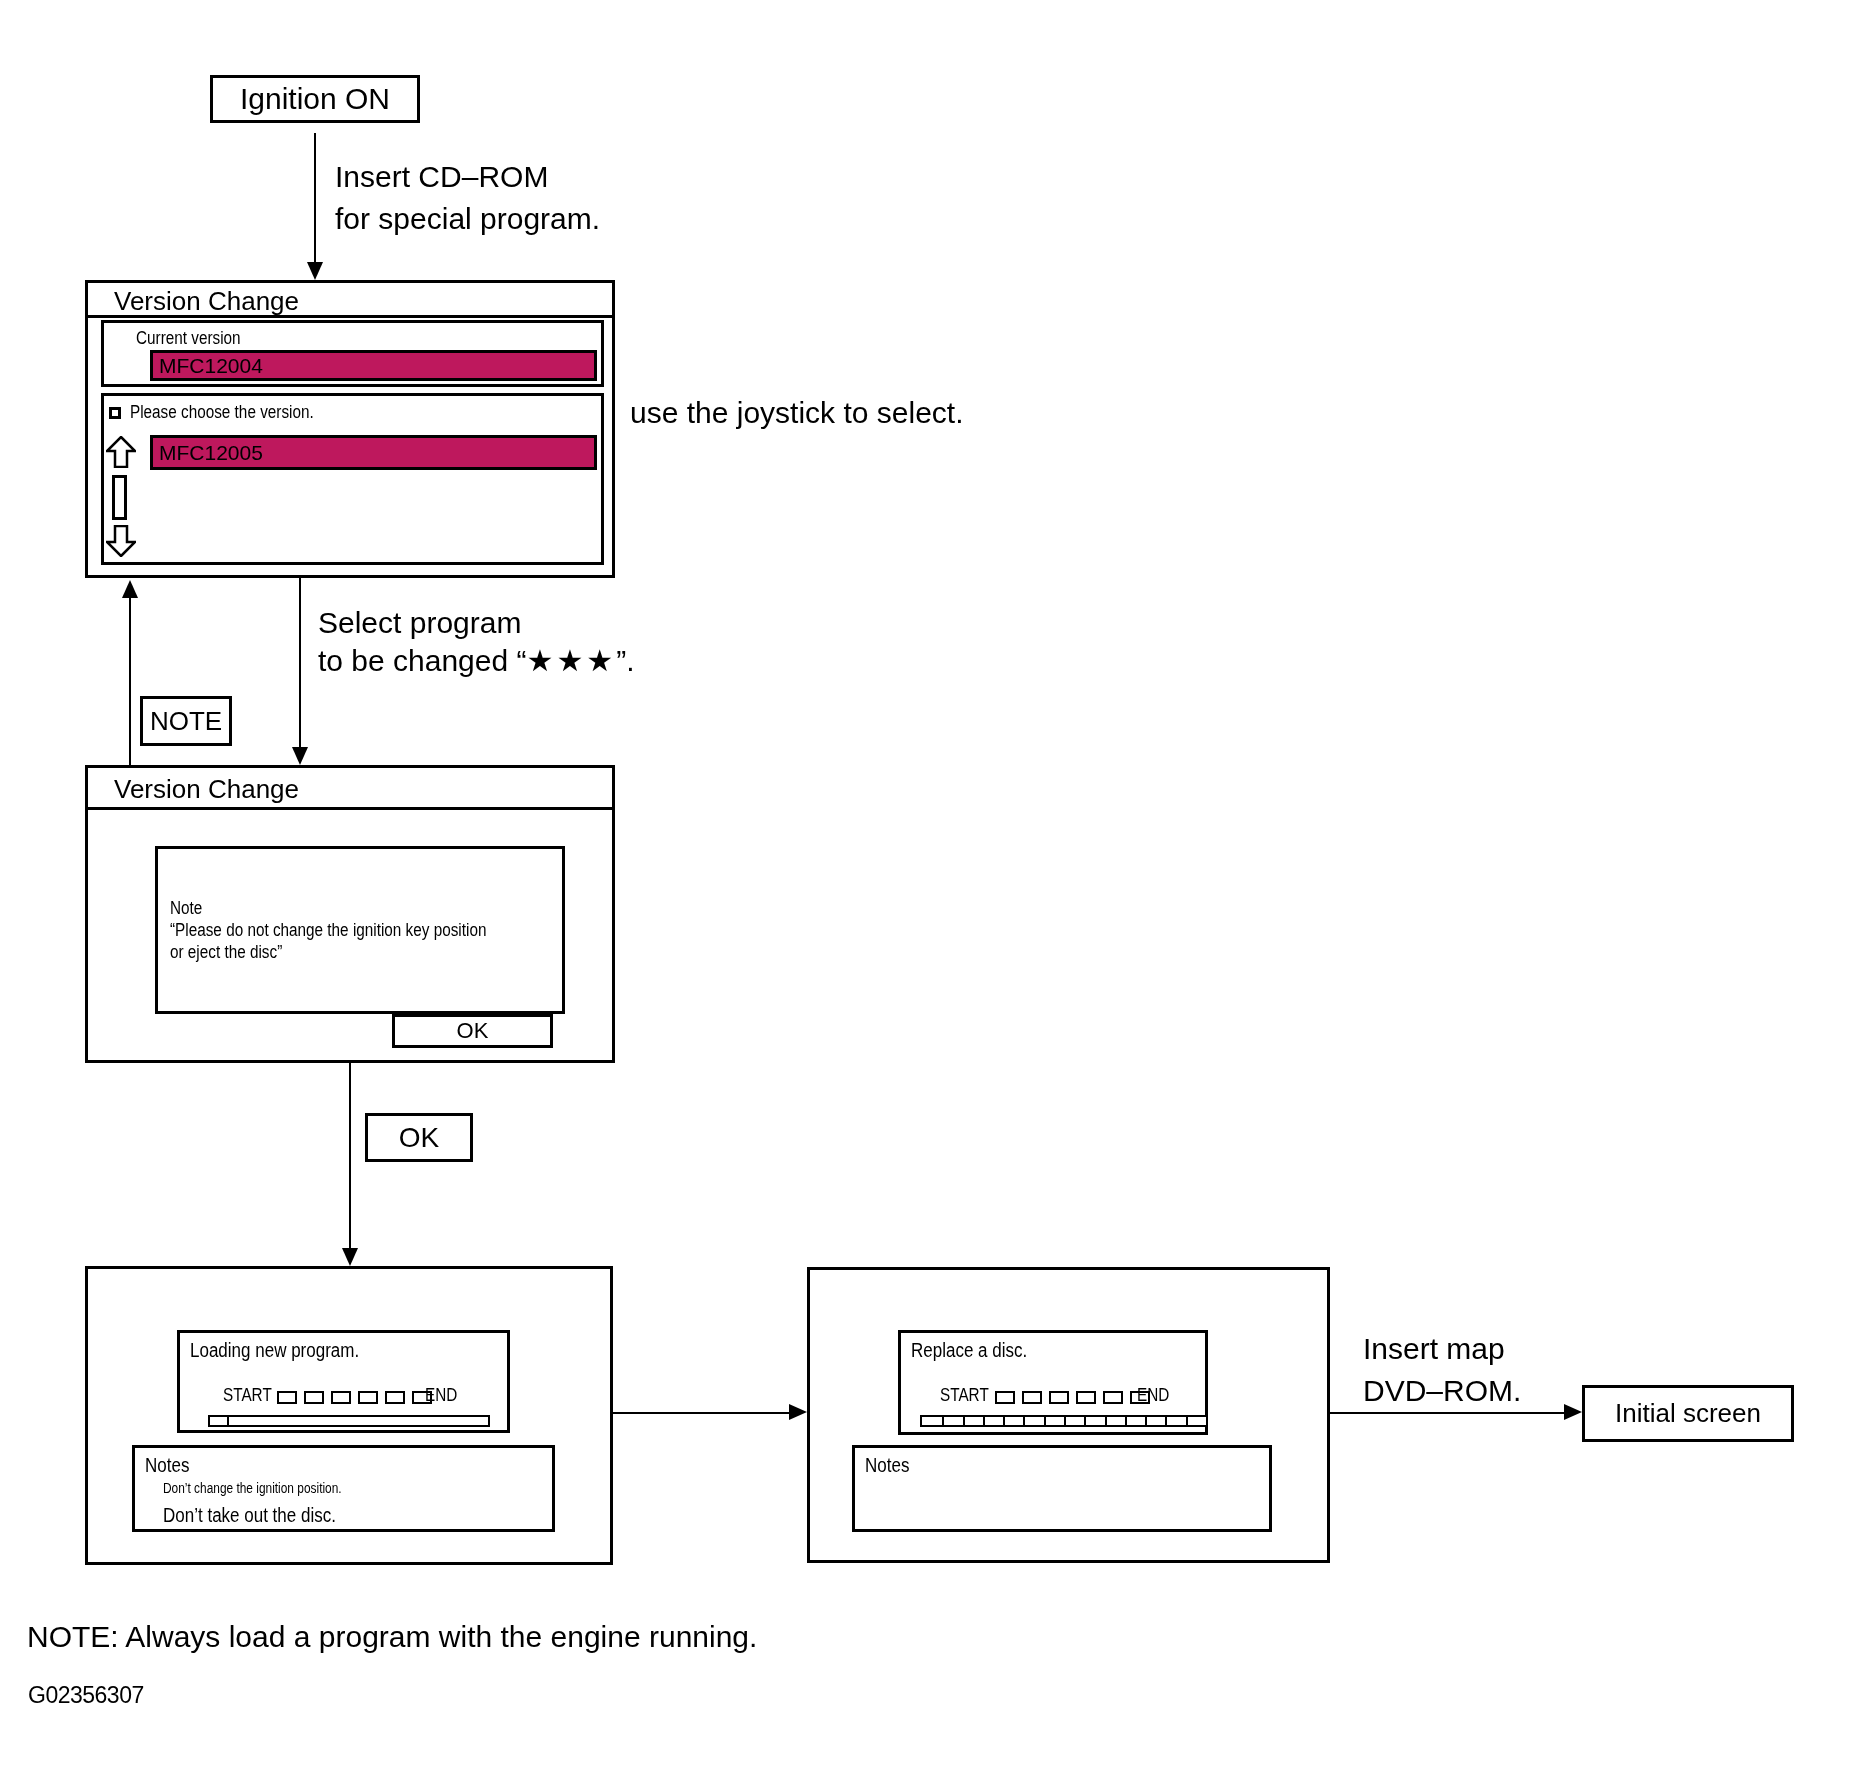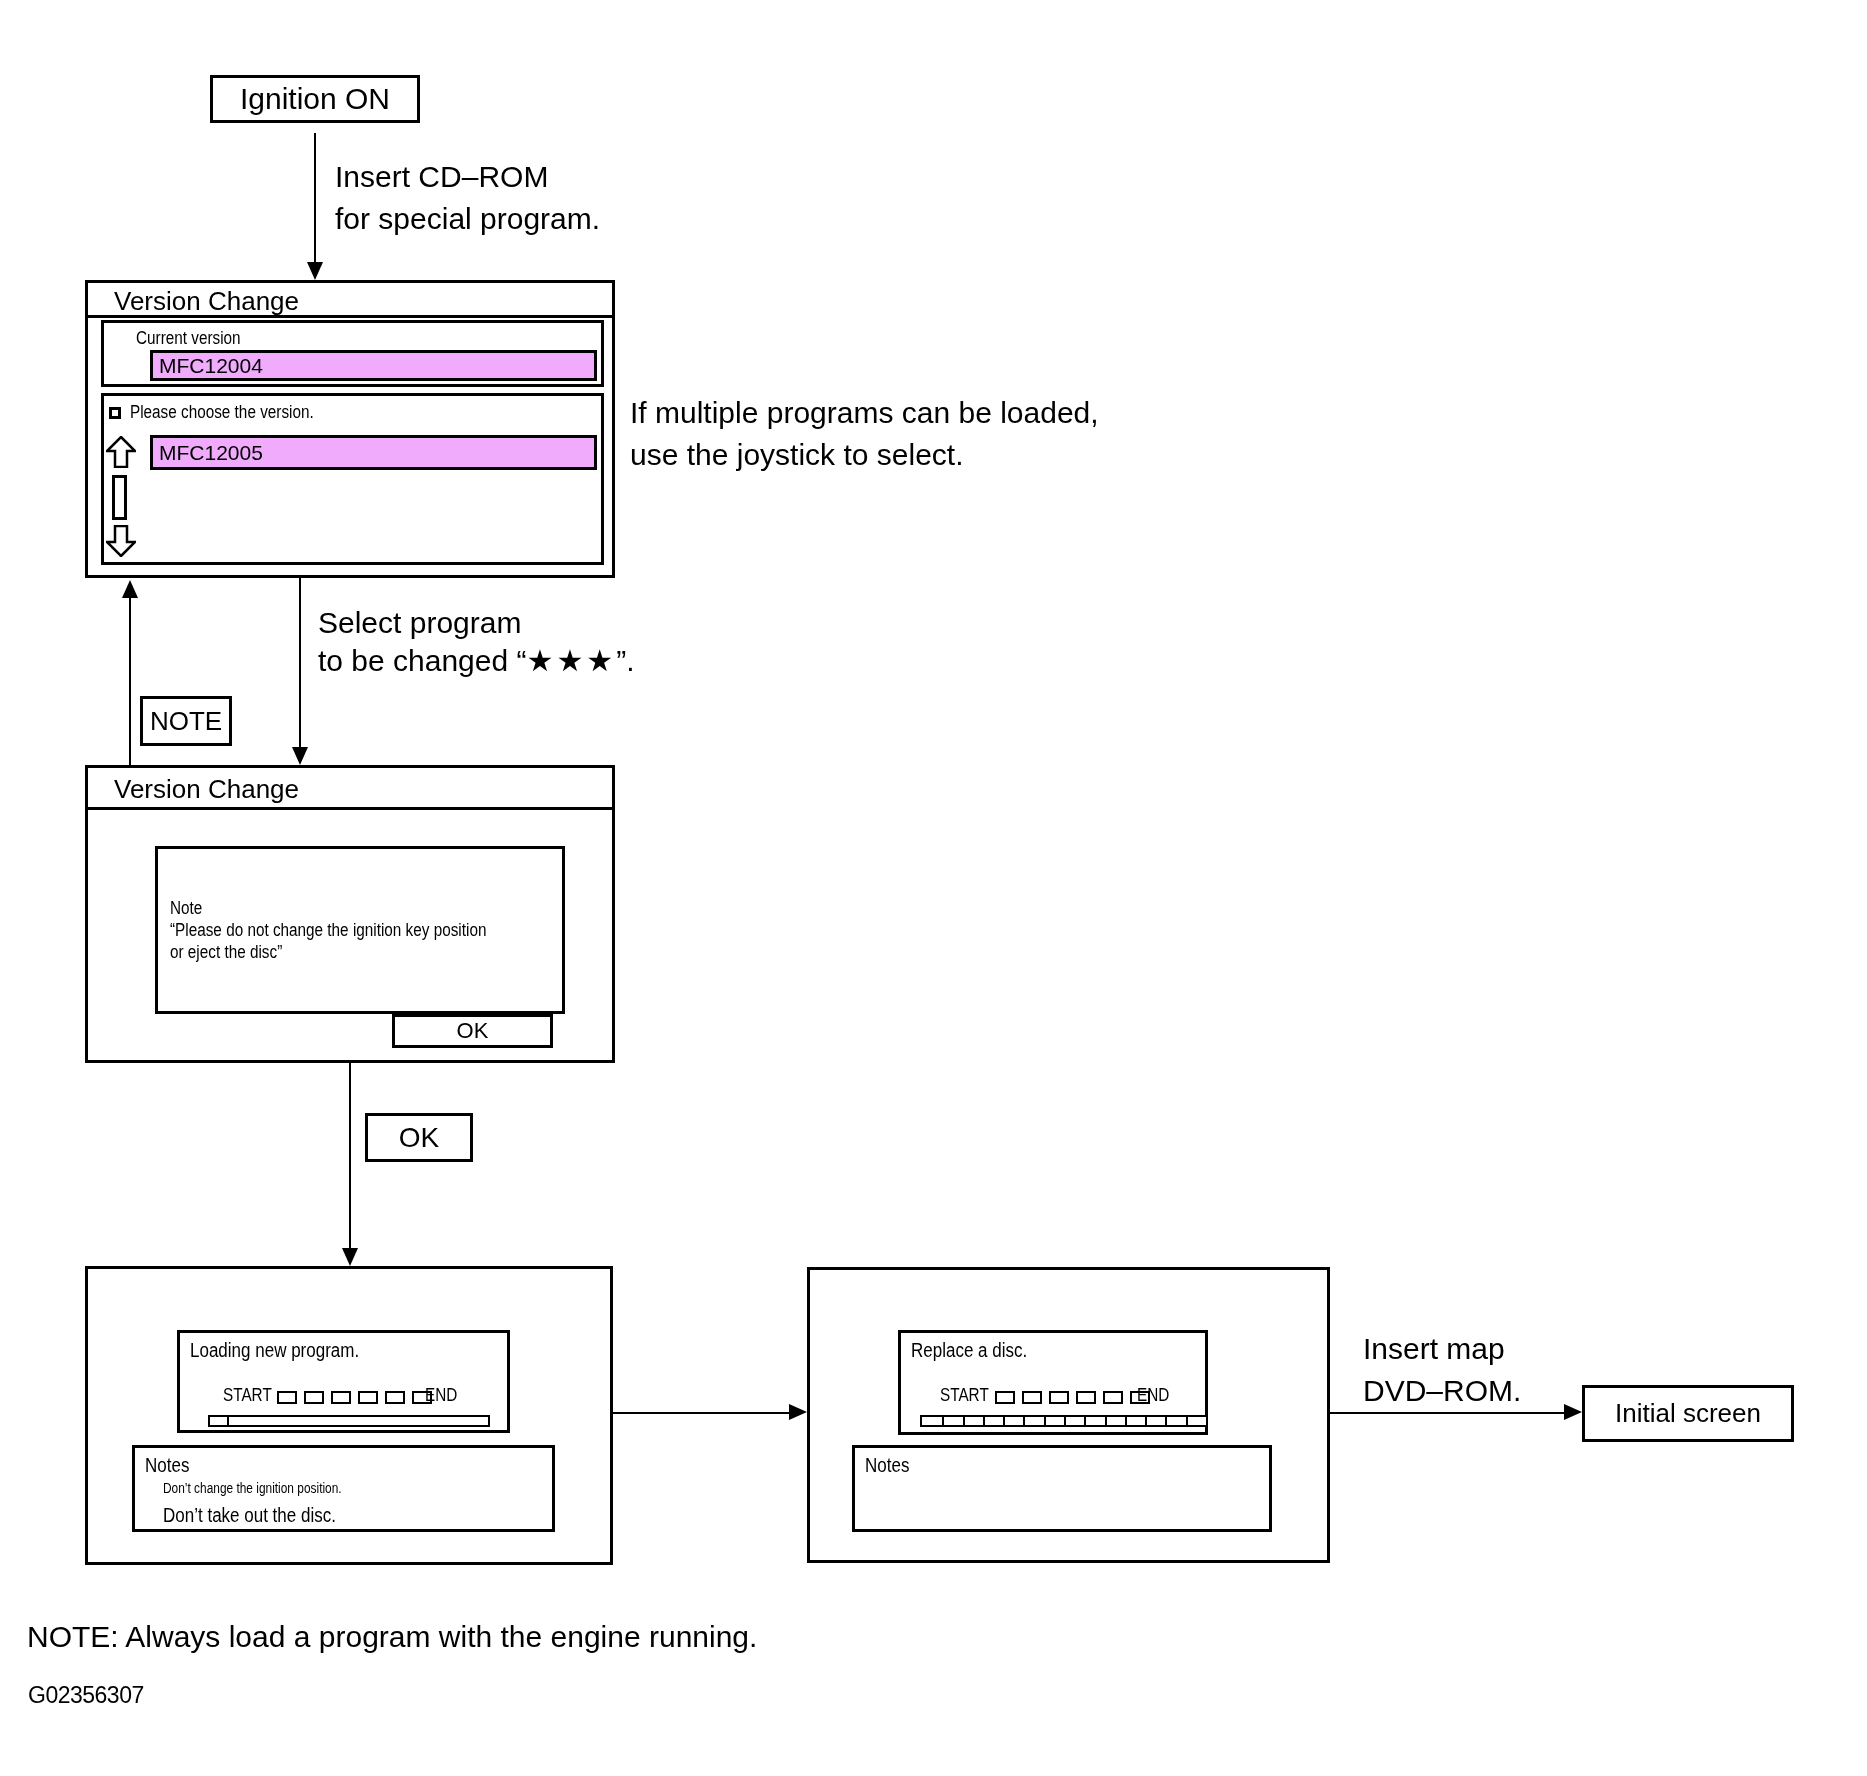--- a/index.html
+++ b/index.html
@@ -54,21 +54,21 @@
   #screen2 .scr-title{top:6px}
   .scr-divider{position:absolute;left:0;right:0;height:3px;background:#000}
   #screen1 .scr-divider{top:32px}
   #screen2 .scr-divider{top:39px}
 
   .panel{position:absolute;border:3px solid #000;background:#fff;box-sizing:border-box}
   #panelA{left:13px;top:37px;width:503px;height:67px}
   #panelB{left:13px;top:110px;width:503px;height:172px}
   .scr-label{position:absolute;font-size:18px;white-space:nowrap}
   .cx{display:inline-block;transform:scaleX(.85);transform-origin:0 50%;white-space:nowrap}
-  .field{position:absolute;border:3px solid #000;background:#f0abfc;box-sizing:border-box;
+  .field{position:absolute;border:3px solid #000;background:#be185d;box-sizing:border-box;
          display:flex;align-items:center;white-space:nowrap}
   #fieldA{left:46px;top:27px;width:447px;height:31px}
   #fieldB{left:46px;top:39px;width:447px;height:35px}
   .val{font-size:21px;padding-left:6px}
   .bullet{position:absolute;left:5px;top:11px;width:6px;height:6px;border:3px solid #000}
   .scrollicon{position:absolute;left:2px}
   #scrollup{top:40px}
   #scrolldown{top:129px}
   .scrolltrack{position:absolute;left:8px;top:79px;width:9px;height:39px;border:3px solid #000}
 
@@ -144,21 +144,20 @@
         <span class="val">MFC12005</span>
       </div>
       <div class="scrolltrack"></div>
       <svg class="scrollicon" id="scrolldown" width="30" height="32" viewBox="0 0 30 32">
         <polygon points="15,31 29,17 21,17 21,1 9,1 9,17 1,17" fill="#fff" stroke="#000" stroke-width="2.5"></polygon>
       </svg>
     </div>
   </div>
 
   <div class="freetext" id="multi">
-    <div>If multiple programs can be loaded,</div>
     <div>use the joystick to select.</div>
   </div>
 
   <div class="vline" id="l2"></div>
   <div class="ah ah-down" id="ah2"></div>
   <div class="freetext" id="select">
     <div>Select program</div>
     <div><span>to be changed “</span><span class="stars">★★★</span><span>”.</span></div>
   </div>
 

